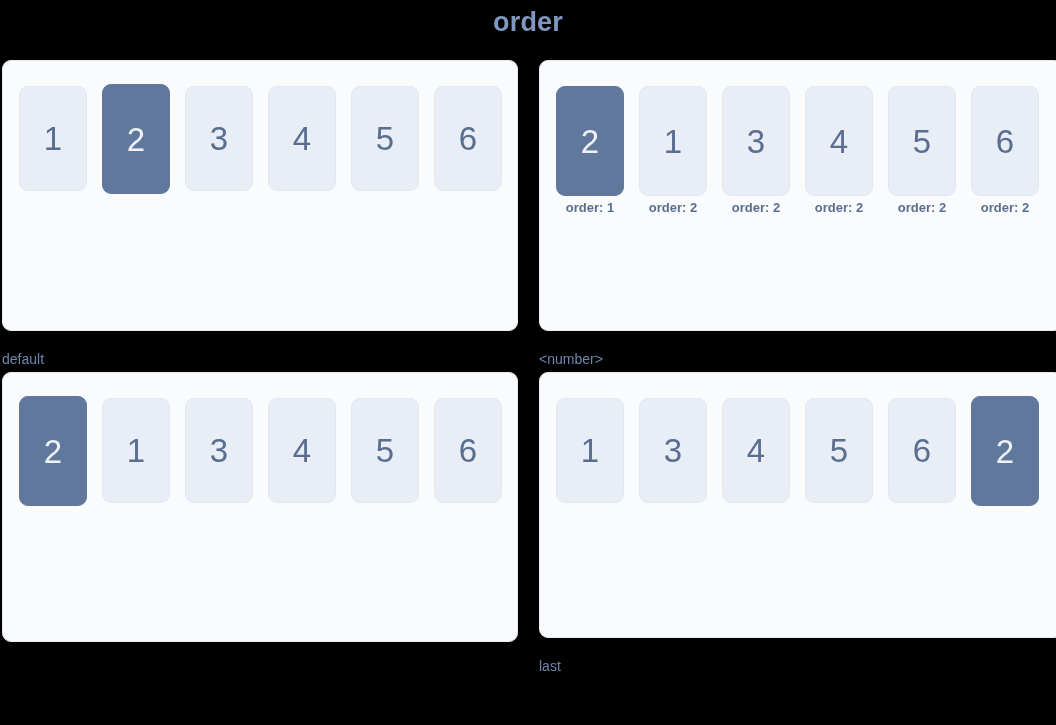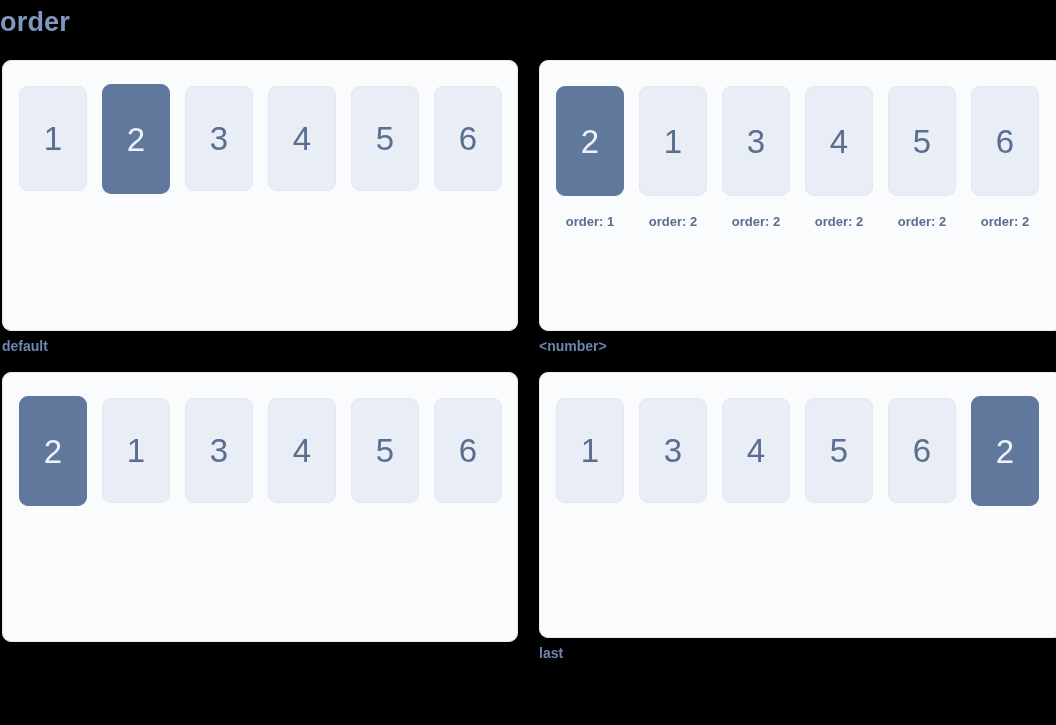--- a/index.html
+++ b/index.html
@@ -15,20 +15,21 @@
     font-family: "Liberation Sans", sans-serif;
     -webkit-font-smoothing: antialiased;
   }
 
   
   .page-title {
     position: absolute;
     top: 4px;
     left: 0;
     width: 1056px;
+    text-align: center;
     font-size: 27px;
     font-weight: bold;
     color: #8098c0;
     letter-spacing: 0.2px;
     line-height: 36px;
   }
 
   
   .demo {
     position: absolute;
@@ -39,24 +40,24 @@
     border-radius: 9px;
     box-sizing: border-box;
     display: flex;
     flex-direction: row;
     align-items: flex-start;
     padding: 25px 0 0 16px;
     overflow: hidden;
   }
   .caption {
     font-size: 14px;
-    font-weight: bold;
+    font-weight: normal;
     color: #6d86ae;
     line-height: 20px;
-    margin-top: 5px;
+    margin-top: 18px;
     white-space: nowrap;
   }
 
   
   .cell {
     display: flex;
     flex-direction: column;
     align-items: center;
     margin-right: 15px;
   }
@@ -79,21 +80,21 @@
     border-color: #61789d;
     color: #eef2f8;
     height: 110px;
     margin-top: -2px;
   }
   .sublabel {
     font-size: 13px;
     font-weight: bold;
     color: #5a6e90;
     line-height: 18px;
-    margin-top: 17px;
+    margin-top: 3px;
     white-space: nowrap;
   }
 
   
   #demo-default { left: 2px;   top: 60px;  }
   #demo-default .panel  { width: 516px; height: 271px; }
 
   #demo-number  { left: 539px; top: 60px;  }
   #demo-number  .panel  { width: 524px; height: 271px; }
   #demo-number  .item   { height: 110px; }

